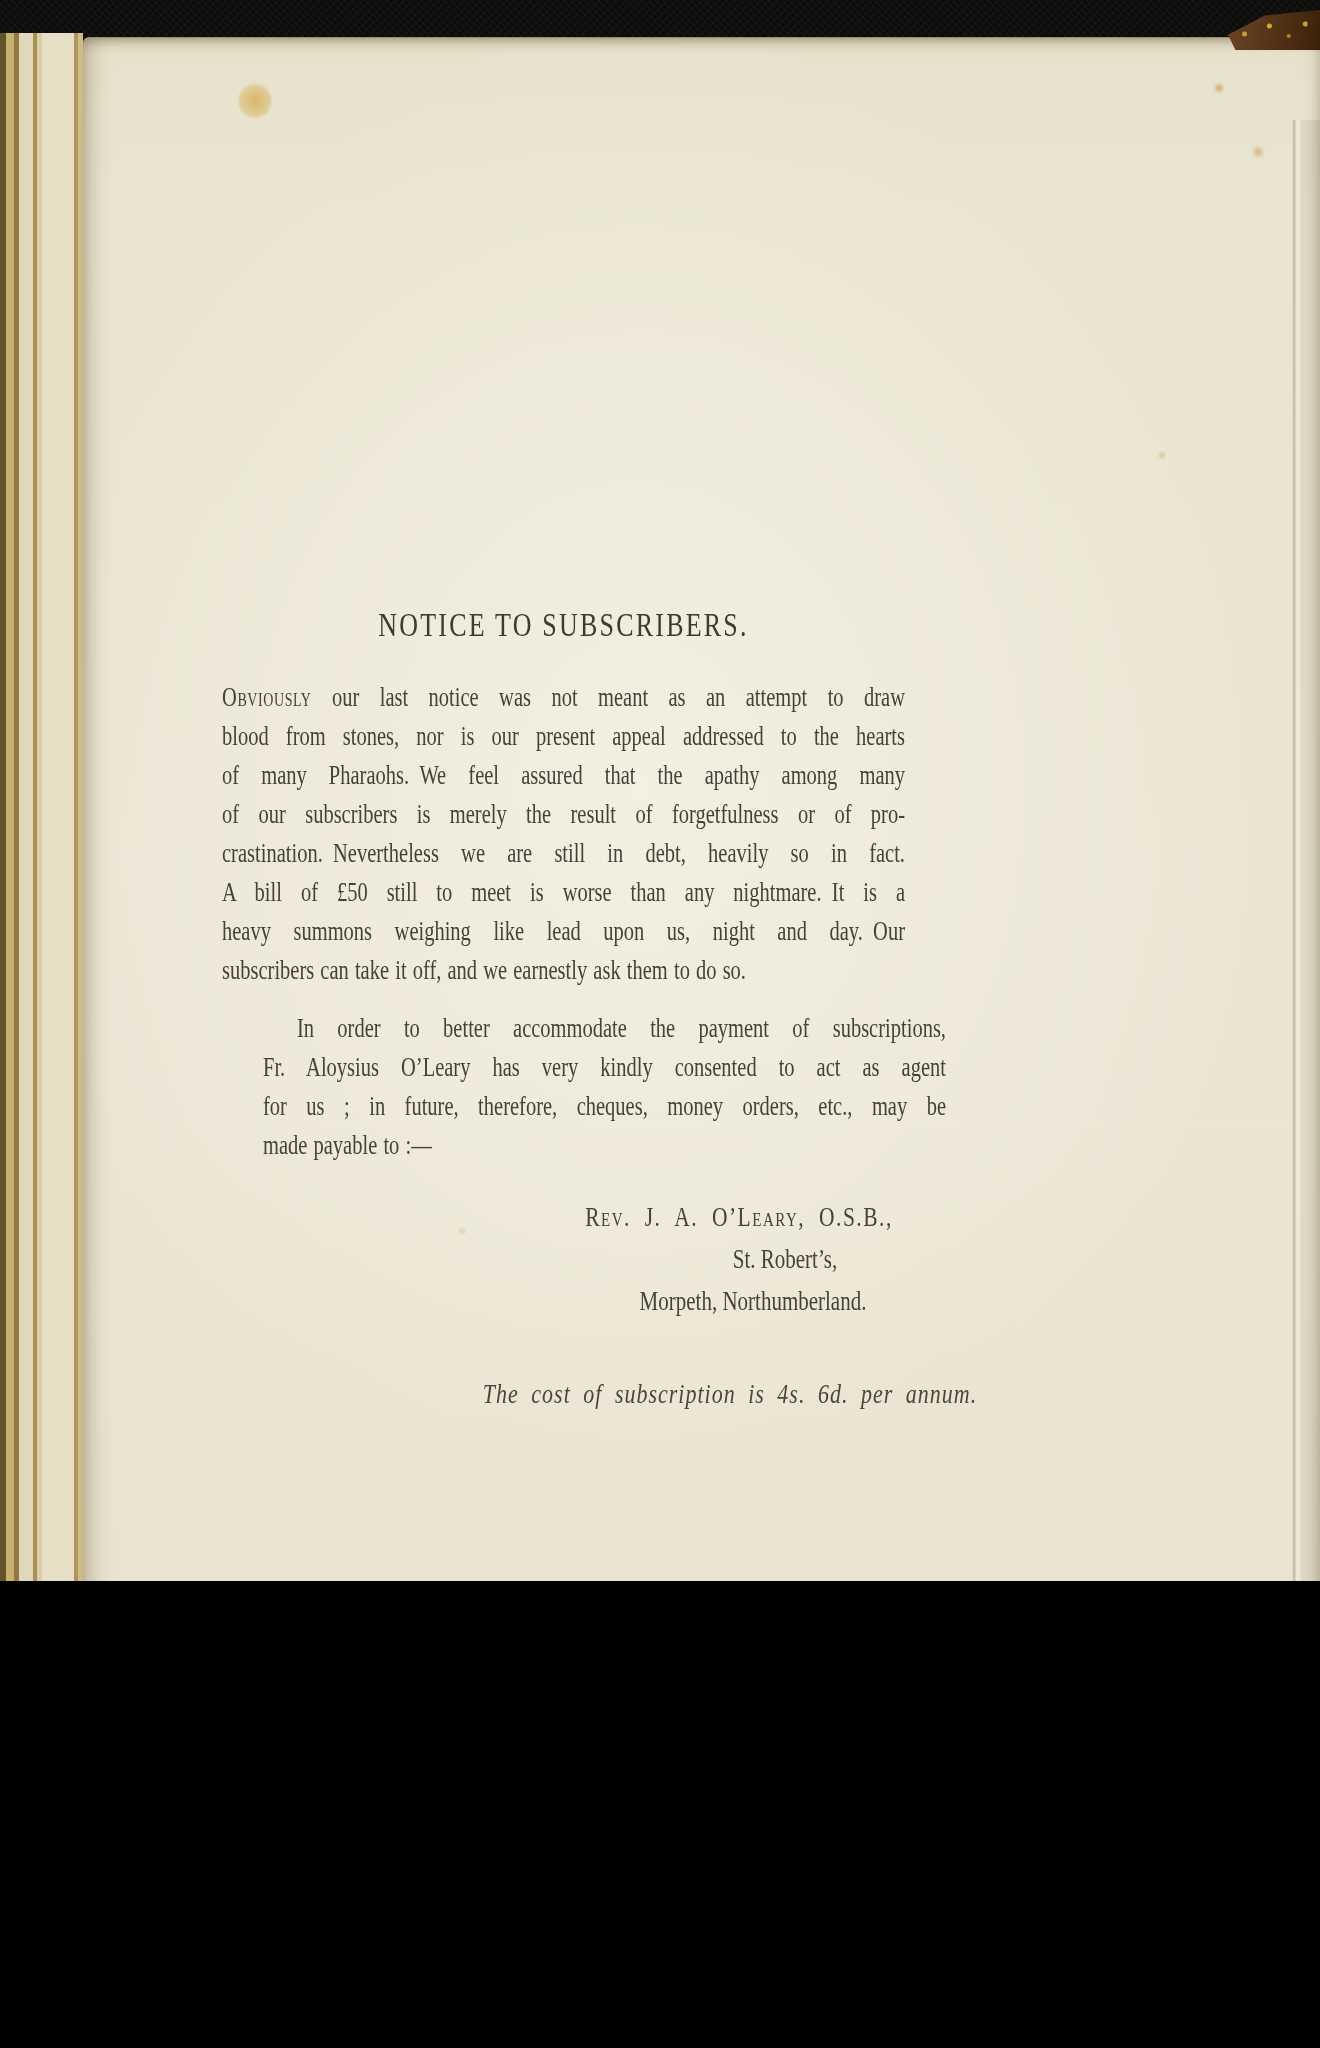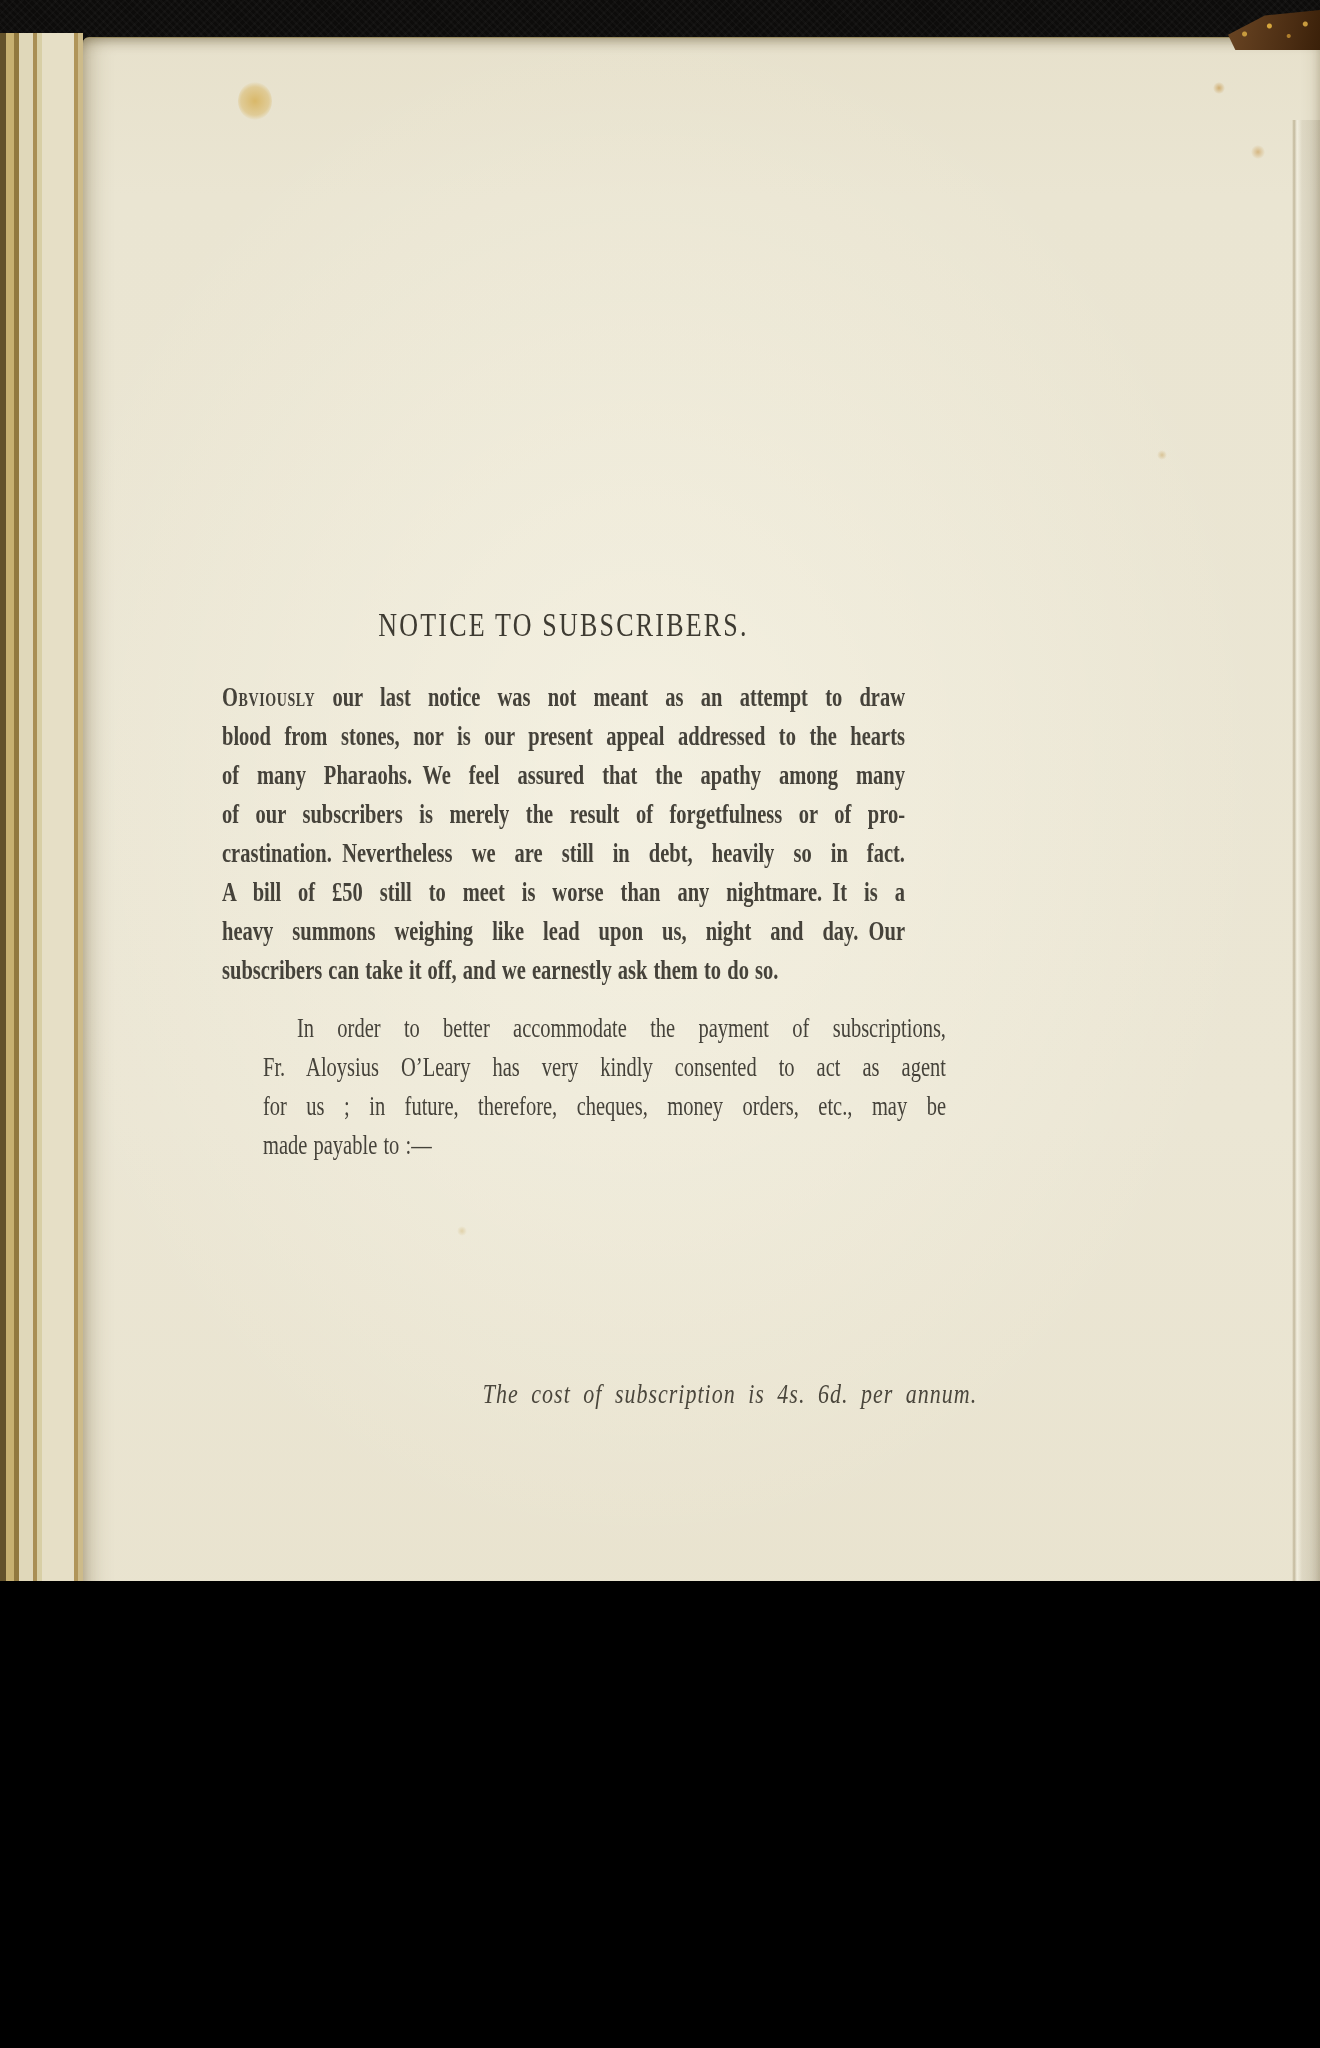--- a/index.html
+++ b/index.html
@@ -75,21 +75,21 @@
   .stain{position:absolute;border-radius:50%;}
 
   
   .ink{color:#45423a;}
   .heading{
     position:absolute;left:222px;top:604px;width:683px;height:42px;line-height:42px;
     font-size:26px;letter-spacing:2.2px;text-align:center;
     transform:scaleY(1.32);color:#3e3b32;
   }
   .para{position:absolute;left:222px;width:683px;}
-  .p1{top:678px;font-weight:bold;}
+  .p1{top:678px;}
   .p2{top:1009px;margin-left:41px;}
   .tline{
     width:683px;height:39px;line-height:39px;font-size:20.5px;
     text-align:justify;text-align-last:justify;text-justify:inter-word;
     transform:scaleY(1.30);word-spacing:1px;white-space:nowrap;
   }
   .tline.last{text-align:left;text-align-last:left;}
   .tline.ind{text-indent:34px;}
   .lead-sc{font-variant:small-caps;letter-spacing:0.6px;}
   .address{position:absolute;left:389px;top:1196px;width:700px;}
@@ -148,18 +148,23 @@
     <div class="tline ink last">subscribers can take it off, and we earnestly ask them to do so.</div>
   </div>
 
   <div class="para p2">
     <div class="tline ink ind">In order to better accommodate the payment of subscriptions,</div>
     <div class="tline ink">Fr. Aloysius O’Leary has very kindly consented to act as agent</div>
     <div class="tline ink">for us ; in future, therefore, cheques, money orders, etc., may be</div>
     <div class="tline ink last">made payable to :—</div>
   </div>
 
+  <div class="address">
+    <div class="aline l1 ink">Rev. J. A. O’Leary, O.S.B.,</div>
+    <div class="aline l2 ink">St. Robert’s,</div>
+    <div class="aline l3 ink">Morpeth, Northumberland.</div>
+  </div>
 
   <div class="sub-note">The cost of subscription is 4s. 6d. per annum.</div>
 
   <div class="pencil-a">A.</div>
   <div class="pencil-n">59</div>
 </div>
 
 </body></html>

